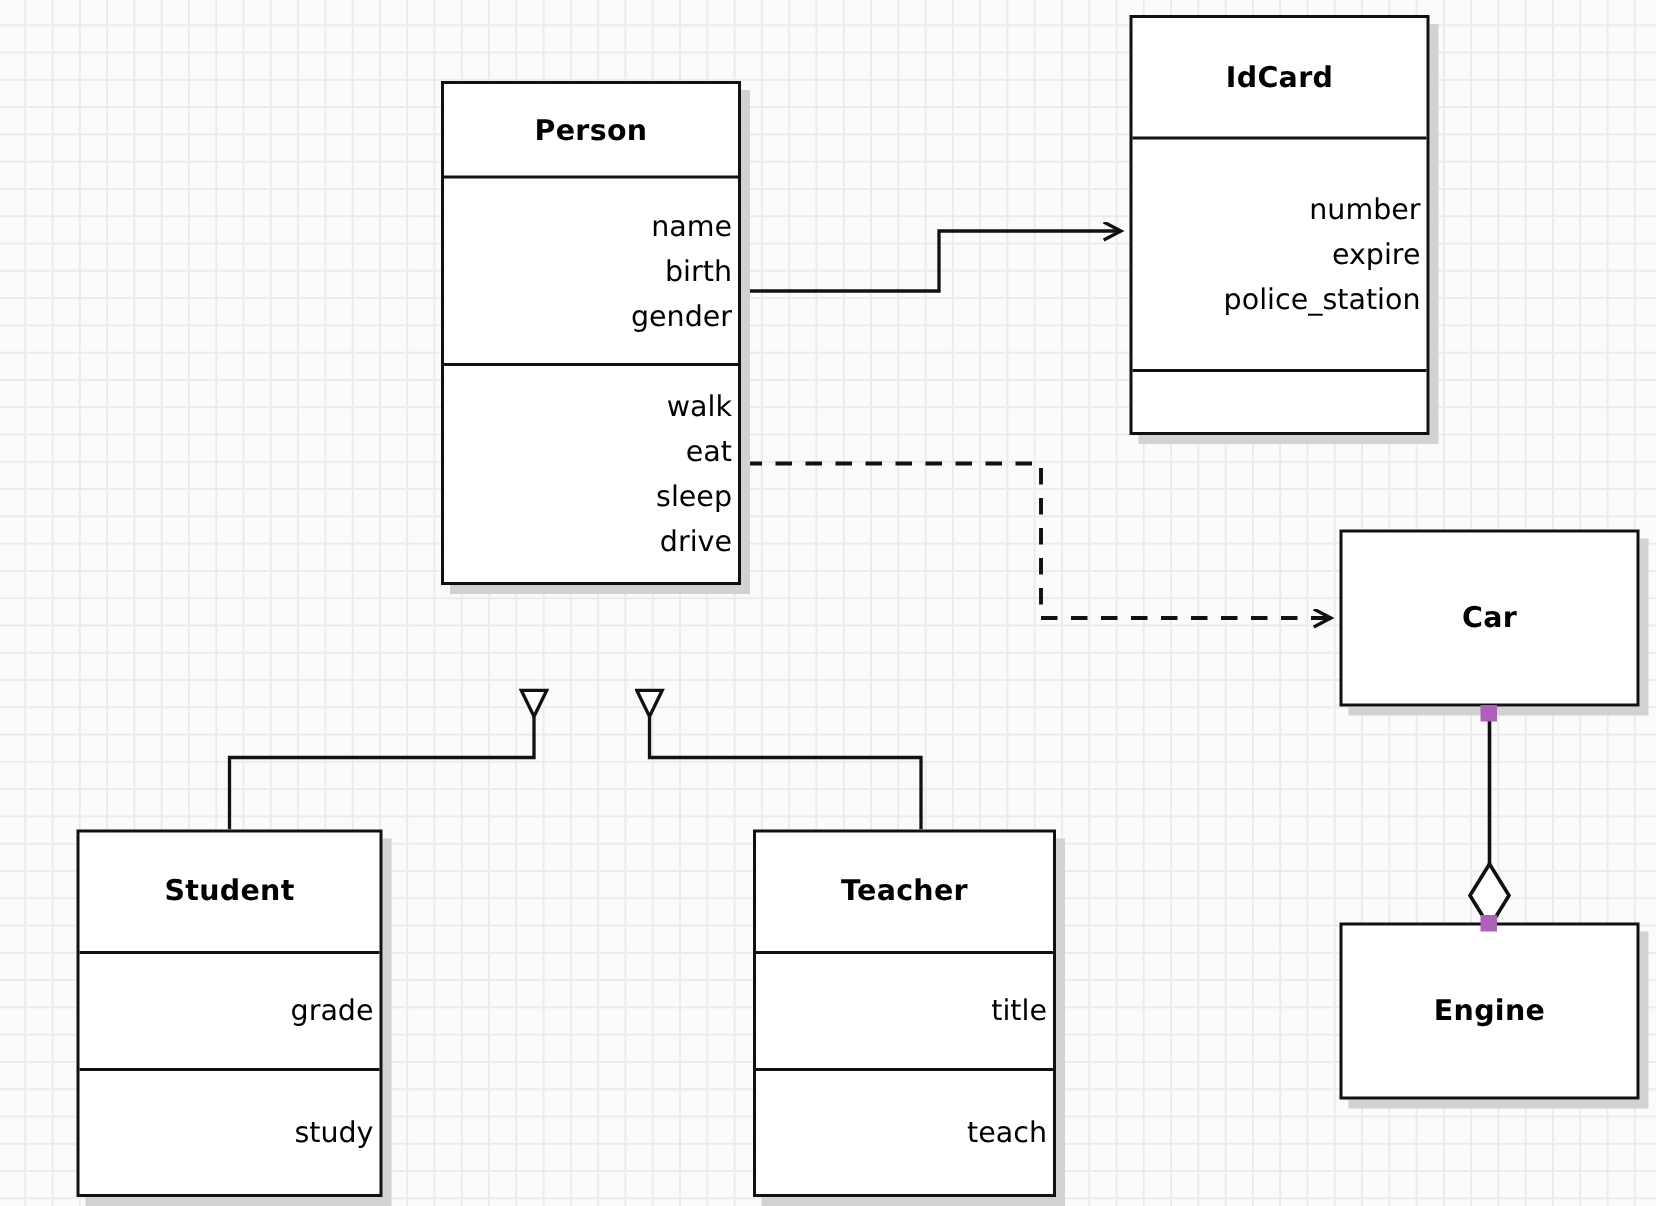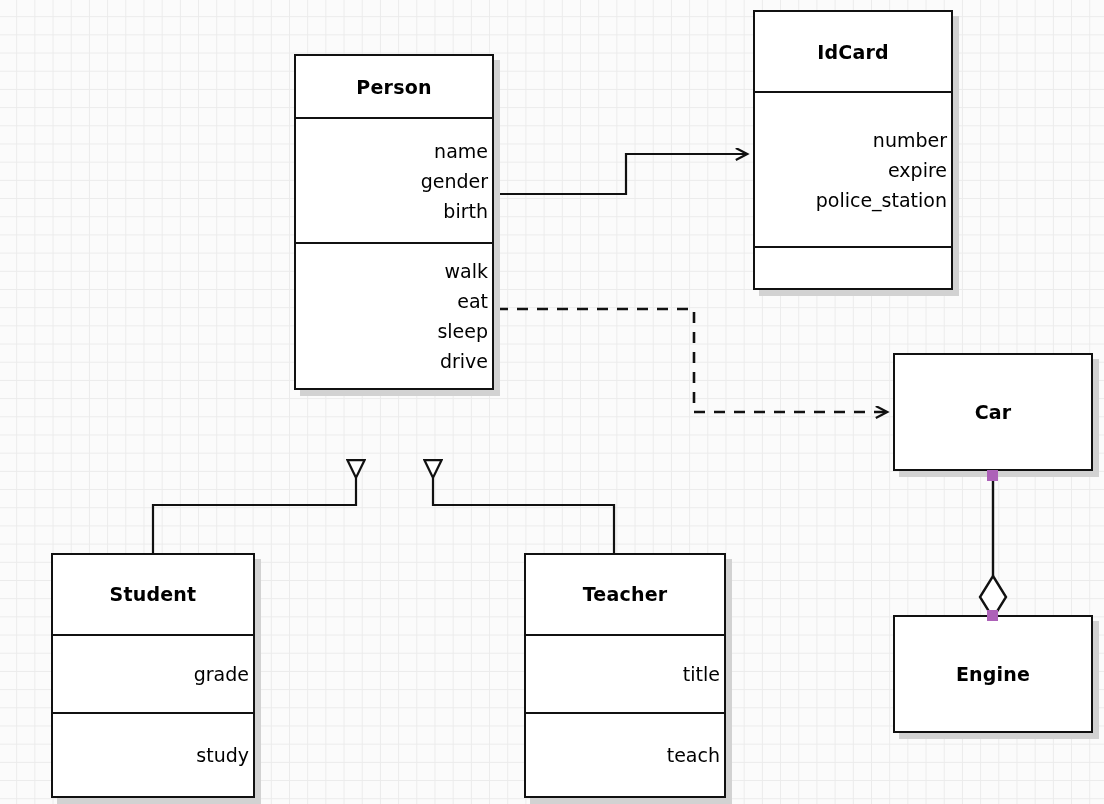--- a/index.html
+++ b/index.html
@@ -108,22 +108,22 @@
     <path d="M 993,474 L 993,576" fill="none" stroke="#111111" stroke-width="2.4"></path>
     <path d="M 993,576 L 1006,597 L 993,618 L 980,597 Z" fill="#ffffff" stroke="#111111" stroke-width="2.4" stroke-linejoin="miter"></path>
   </svg>
 
   <div class="uml-class" style="left:294px; top:54px; width:200px; height:336px;">
     <div class="cmp cmp-title" style="height:74px;">
       <div class="class-name">Person</div>
     </div>
     <div class="cmp sep member-list" style="height:150px;padding-left:32px;">
       <div class="member">name</div>
+      <div class="member">birth</div>
       <div class="member">gender</div>
-      <div class="member">birth</div>
     </div>
     <div class="cmp sep member-list" style="height:176px;">
       <div class="member">walk</div>
       <div class="member">eat</div>
       <div class="member">sleep</div>
       <div class="member">drive</div>
     </div>
   </div>
 
   <div class="uml-class" style="left:753px; top:10px; width:200px; height:280px;">
@@ -155,21 +155,21 @@
       <div class="class-name">Student</div>
     </div>
     <div class="cmp sep member-list" style="height:80px;padding-left:12px;">
       <div class="member">grade</div>
     </div>
     <div class="cmp sep member-list" style="height:85px;">
       <div class="member">study</div>
     </div>
   </div>
 
-  <div class="uml-class" style="left:524px; top:553px; width:202px; height:245px;">
+  <div class="uml-class" style="left:502px; top:553px; width:202px; height:245px;">
     <div class="cmp cmp-title" style="height:80px;">
       <div class="class-name">Teacher</div>
     </div>
     <div class="cmp sep member-list" style="height:80px;">
       <div class="member">title</div>
     </div>
     <div class="cmp sep member-list" style="height:85px;">
       <div class="member">teach</div>
     </div>
   </div>

